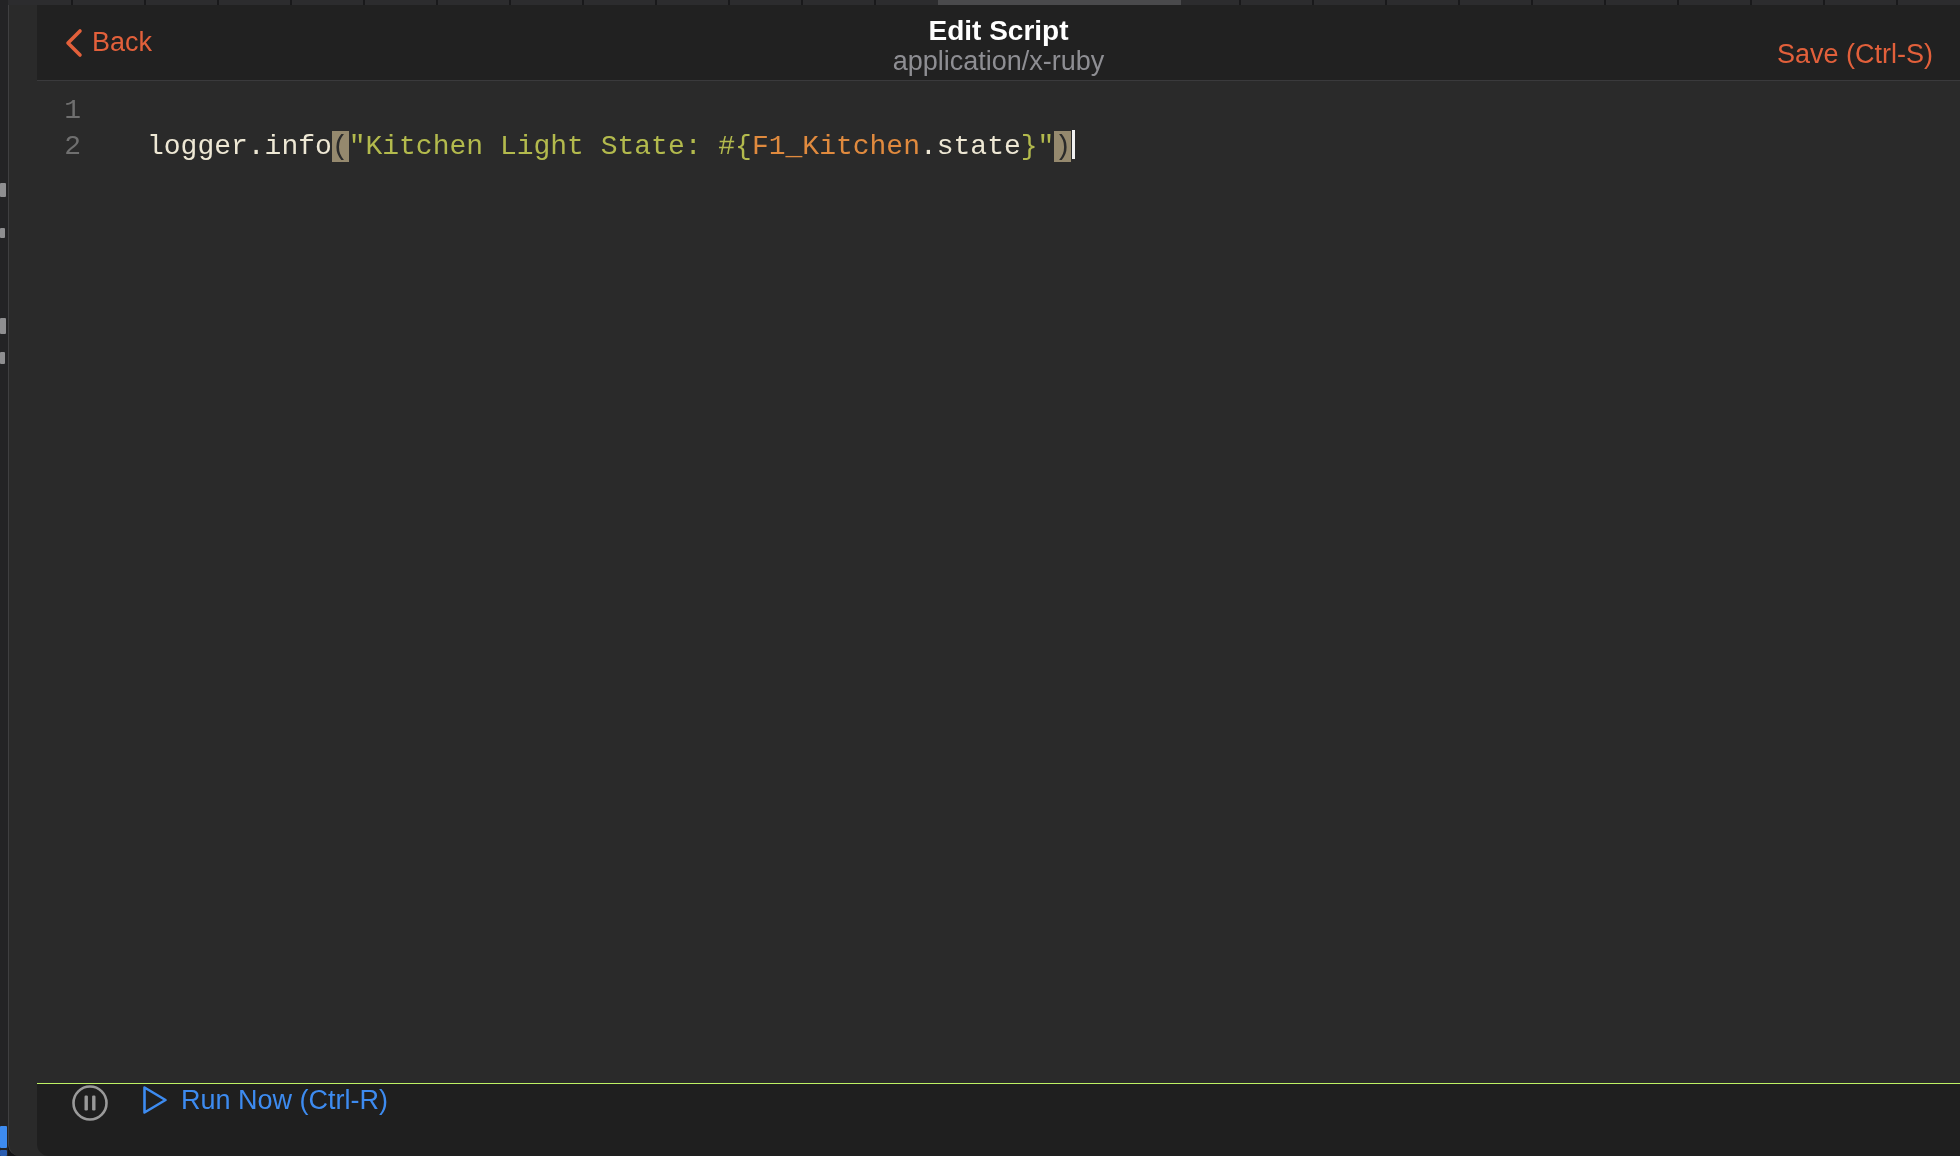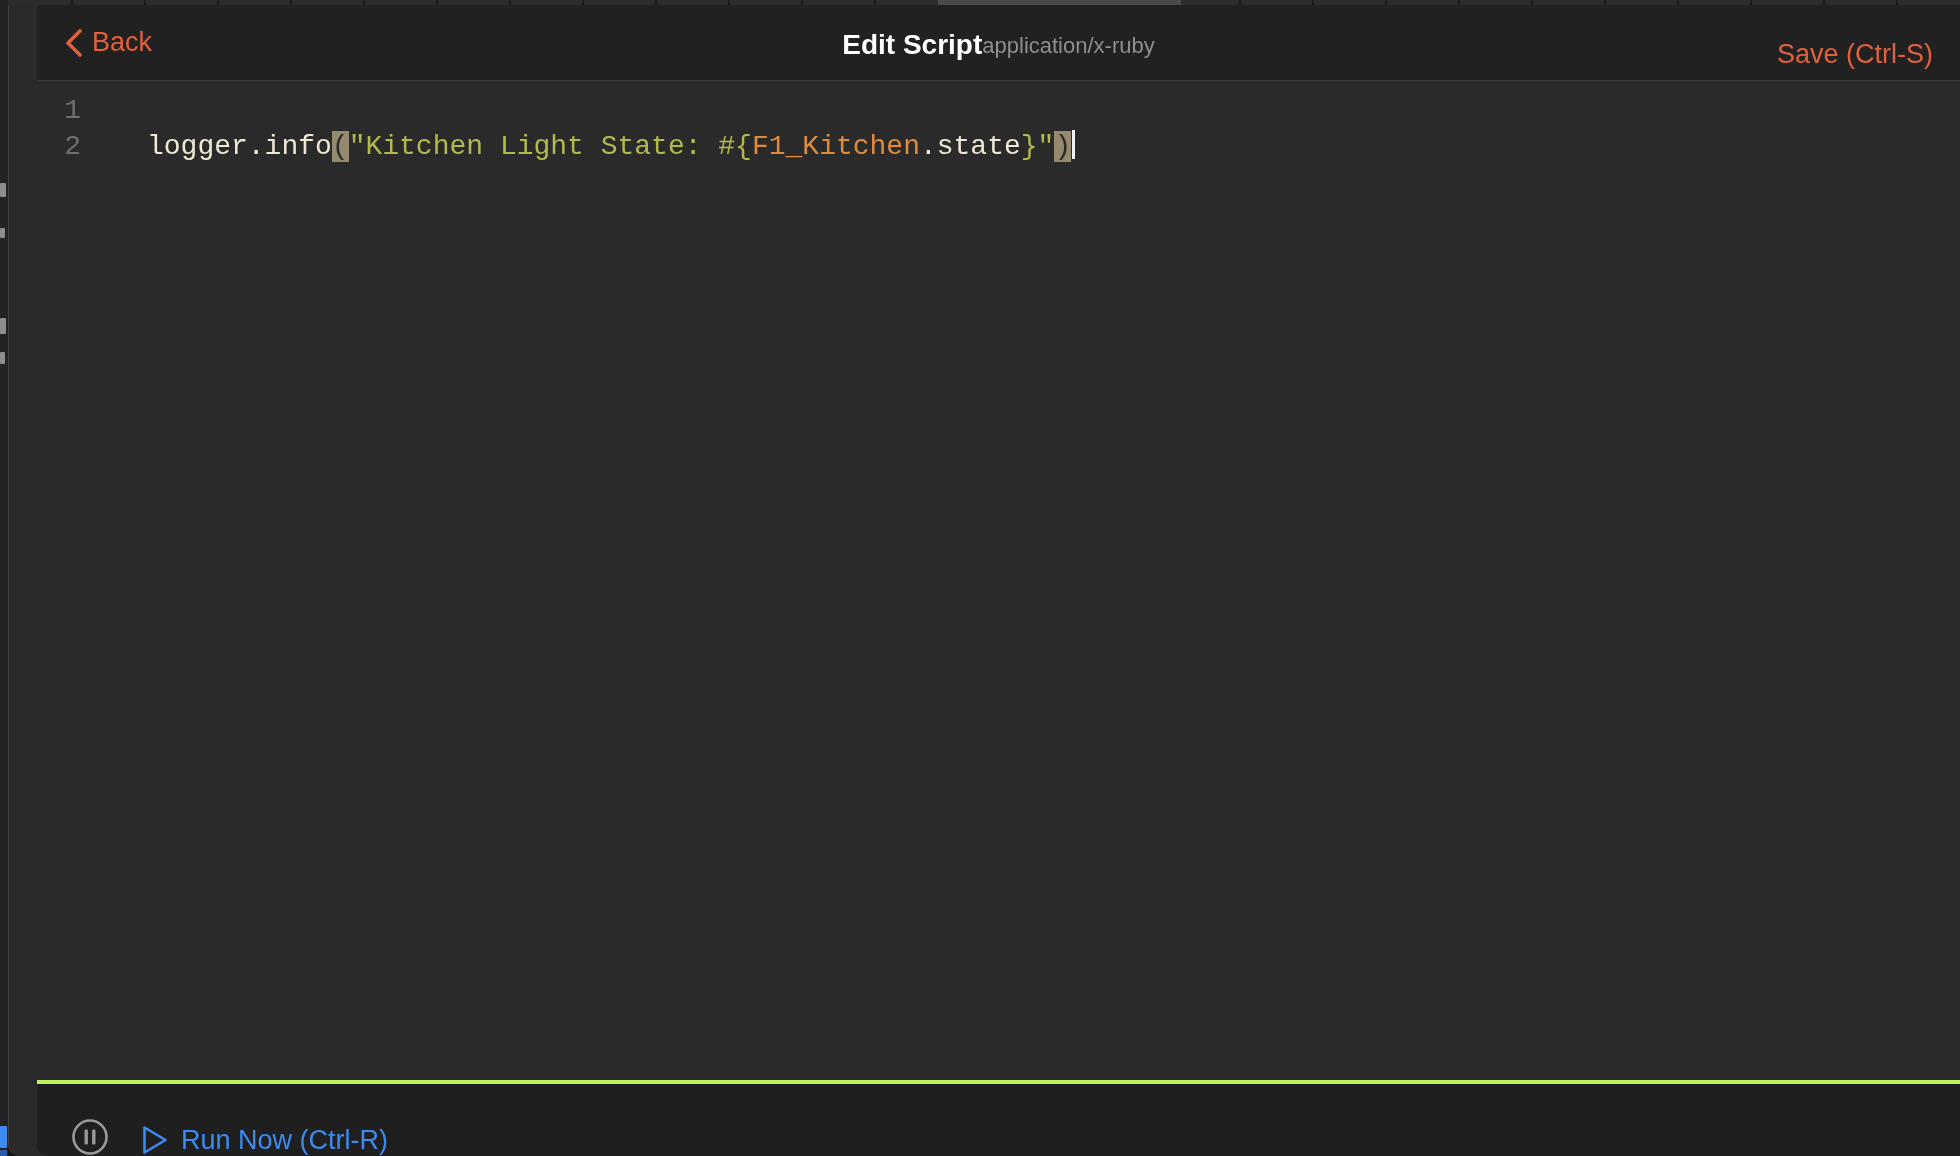--- a/index.html
+++ b/index.html
@@ -47,25 +47,25 @@
     border-bottom:1px solid #3a3a3c;
   }
   .back-button{
     position:absolute;left:26px;top:0;height:75px;
     display:flex;align-items:center;gap:8px;
     color:var(--accent,#e2603b);font-size:27px;cursor:pointer;
   }
   .back-button svg{display:block;}
   .title-wrap{
     position:absolute;left:0;right:0;top:0;height:75px;
-    display:flex;flex-direction:row;align-items:center;justify-content:center;
+    display:flex;flex-direction:column;align-items:center;justify-content:center;
     padding-top:2px;pointer-events:none;
   }
   .sheet-title{color:#ffffff;font-size:28px;font-weight:600;line-height:32px;}
-  .sheet-subtitle{color:var(--subtitle-gray,#8e8e93);font-size:22px;line-height:25px;margin-top:2px;}
+  .sheet-subtitle{color:var(--subtitle-gray,#8e8e93);font-size:27px;line-height:25px;margin-top:2px;}
   .save-button{
     position:absolute;right:27px;top:12px;height:75px;
     display:flex;align-items:center;
     color:var(--accent,#e2603b);font-size:27px;cursor:pointer;
   }
 
   
   .editor{
     flex:1 1 auto;position:relative;
     background:var(--editor-bg,#2a2a2a);
@@ -86,22 +86,22 @@
   .tok-bracket{background:var(--bracket-bg,#95896e);color:#2b2b2b;}
   .caret{
     display:inline-block;width:3px;height:29px;
     background:#f2f2f2;vertical-align:-5px;margin-left:1px;
   }
 
   
   .bottombar{
     flex:0 0 72px;height:72px;
     background:var(--bar-bg2,#1f1f1f);
-    border-top:4px solid #bef264;
-    display:flex;align-items:flex-end;
+    border-top:1px solid #bef264;
+    display:flex;align-items:flex-start;
     padding-left:34px;
     border-bottom-left-radius:12px;
   }
   .pause-button{width:38px;height:38px;cursor:pointer;}
   .run-button{
     display:flex;align-items:center;margin-left:32px;gap:12px;
     color:var(--run-blue,#3d8bf0);font-size:27px;cursor:pointer;
   }
   .run-button svg{display:block;}
 </style>

